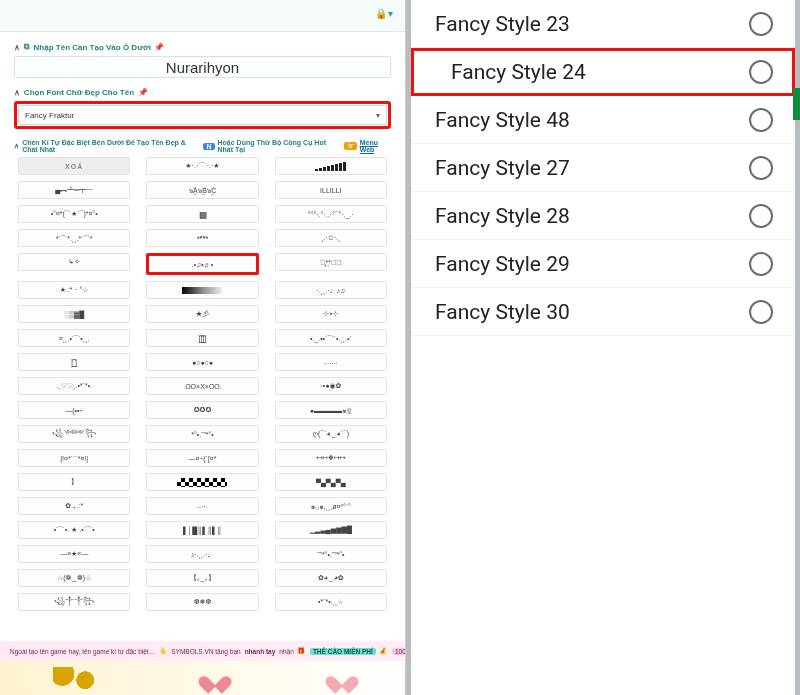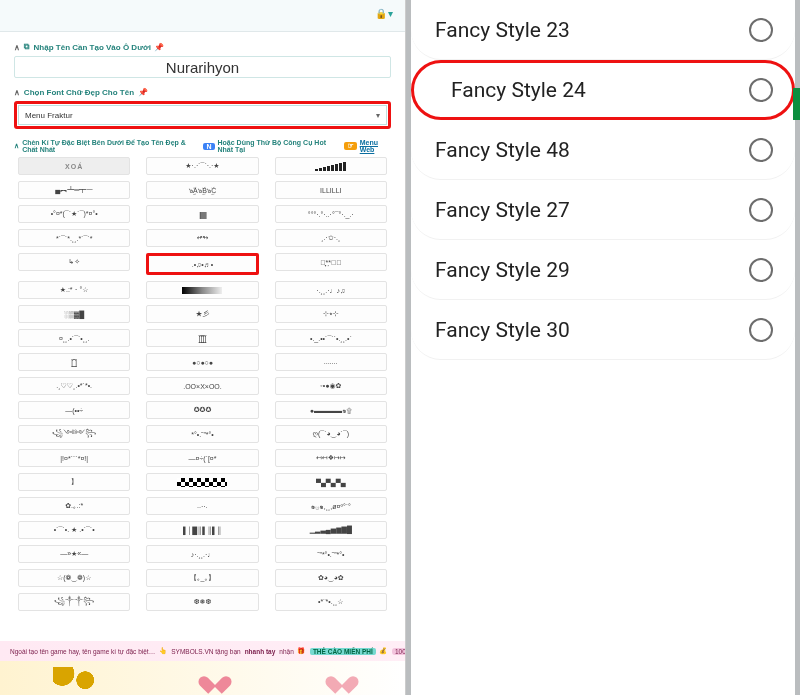--- a/index.html
+++ b/index.html
@@ -107,22 +107,22 @@
 
   
   .right {
     width:394px; height:695px; background:#fff; position:relative;
     font-family: Roboto, Arial, sans-serif;
     border-left:5px solid #babdbf; border-right:5px solid #babdbf;
   }
   .right .edge { position:absolute; right:-5px; top:88px; width:7px; height:32px; background:#0b8f3f; }
   .style-list { padding:0; }
   .style-row {
-    height:60px; display:flex; align-items:center; justify-content:space-between;
-    padding:0 22px 0 24px; border-bottom:1px solid #f1f1f1;border-radius:30px;
+    height:48px; display:flex; align-items:center; justify-content:space-between;
+    padding:0 22px 0 24px; border-bottom:1px solid #f1f1f1;
   }
   .style-row.hl { outline:3px solid #e11; outline-offset:-3px;padding-left:40px; }
   .style-label { font-size:21px; color:#222; }
   .radio {
     width:24px; height:24px; border:2px solid #6d6d6d; border-radius:50%;
     flex:0 0 auto;
   }
 </style>
 </head>
 <body>
@@ -143,21 +143,21 @@
   </div>
 
   <div class="section">
     <div class="sec-head">
       <span class="chev">∧</span>
       <span>Chọn Font Chữ Đẹp Cho Tên</span>
       <span class="redmark">📌</span>
     </div>
     <div class="font-select-wrap">
       <div class="font-select">
-        <span>Menu Fraktur</span>
+        <span>Fancy Fraktur</span>
         <span class="caret">▾</span>
       </div>
     </div>
   </div>
 
   <div class="section">
     <div class="desc-line">
       <span class="chev">∧</span>
       <span>Chèn Kí Tự Đặc Biệt Bên Dưới Để Tạo Tên Đẹp &amp; Chất Nhất</span>
       <span class="badge blue">N</span>
@@ -291,20 +291,24 @@
       </div>
       <div class="style-row">
         <div class="style-label">Fancy Style 48</div>
         <div class="radio"></div>
       </div>
       <div class="style-row">
         <div class="style-label">Fancy Style 27</div>
         <div class="radio"></div>
       </div>
       <div class="style-row">
+        <div class="style-label">Fancy Style 28</div>
+        <div class="radio"></div>
+      </div>
+      <div class="style-row">
         <div class="style-label">Fancy Style 29</div>
         <div class="radio"></div>
       </div>
       <div class="style-row">
         <div class="style-label">Fancy Style 30</div>
         <div class="radio"></div>
       </div>
     </div>
 </div>
 

